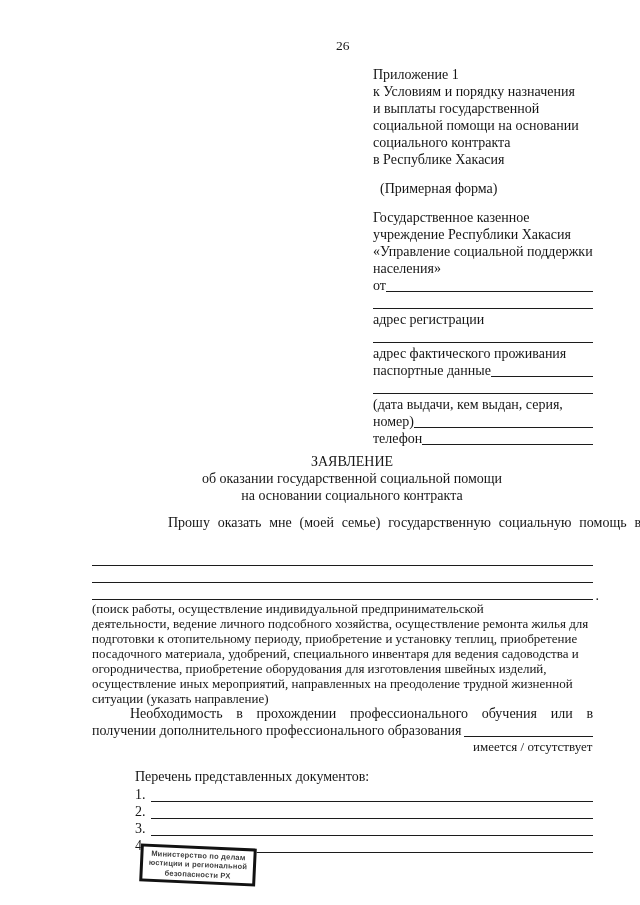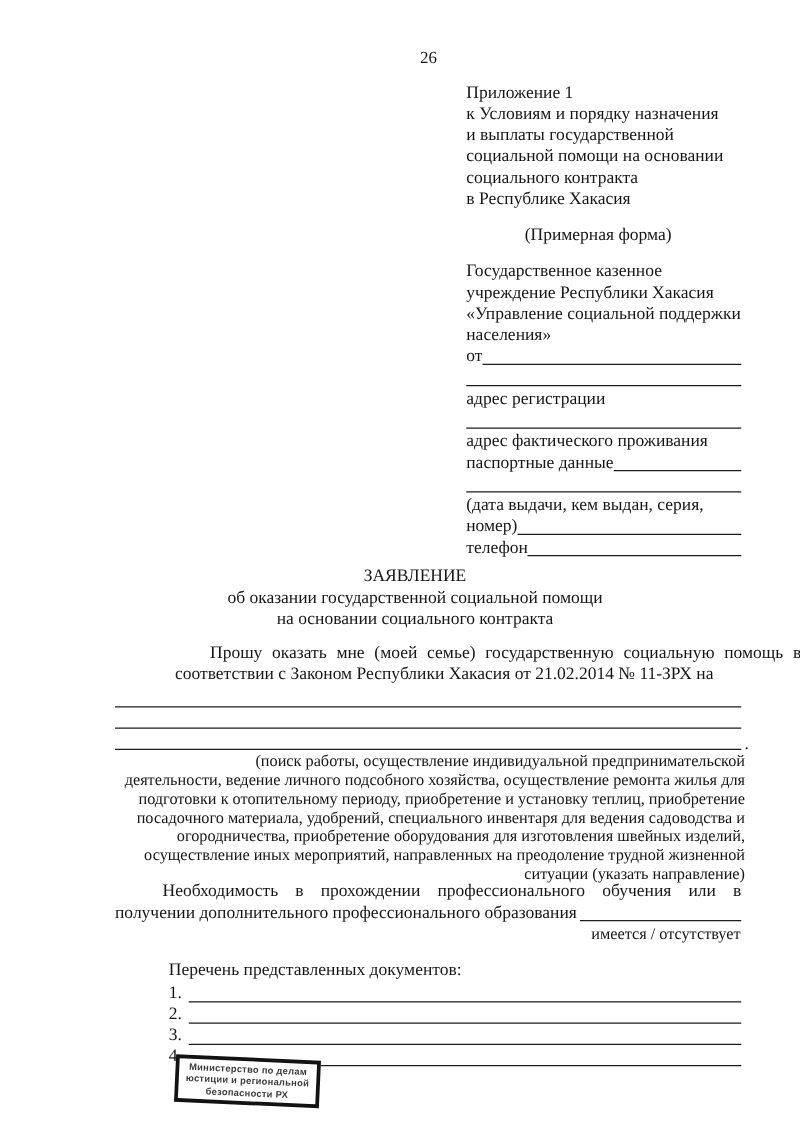--- a/index.html
+++ b/index.html
@@ -4,40 +4,40 @@
 <style>
   html,body { margin:0; padding:0; background:#ffffff; }
   .page {
     position:relative; width:640px; height:905px; background:#ffffff;
     font-family:"Liberation Serif", serif; font-size:14px; color:#161616;
     overflow:hidden;
   }
   .pagenum { position:absolute; left:336px; top:38px; font-size:13.5px; }
 
   .appendix { position:absolute; left:373px; top:66px; width:226px; line-height:17px; }
-  .forma    { position:absolute; left:367px; top:181px; width:223px; text-align:center; }
+  .forma    { position:absolute; left:380px; top:181px; width:223px; text-align:left; }
 
   .addr { position:absolute; left:373px; top:209px; width:220px; }
   .addr .row { height:17px; line-height:17px; display:flex; align-items:flex-end; }
   .addr .row .t { white-space:nowrap; }
   .fill { flex:1 1 auto; border-bottom:1px solid #1c1c1c; margin-bottom:2px; min-width:8px; }
 
-  .title-block { position:absolute; left:80px; top:453px; width:504px; text-align:center; line-height:17px; }
+  .title-block { position:absolute; left:100px; top:453px; width:504px; text-align:center; line-height:17px; }
 
   .request { position:absolute; left:92px; top:514px; width:501px;margin-left:48px; }
   .request .l1 { height:17px; line-height:17px; text-align:justify; text-align-last:justify; text-indent:28px; white-space:nowrap; }
   .request .l2 { height:17px; line-height:17px; }
 
   .blanks { position:absolute; left:92px; top:552px; width:501px; }
   .blanks .b1 { height:13px; border-bottom:1px solid #1c1c1c; }
   .blanks .b2 { height:16px; border-bottom:1px solid #1c1c1c; }
   .blanks .b3 { height:16px; border-bottom:1px solid #1c1c1c; position:relative; }
   .blanks .dot { position:absolute; right:-6px; bottom:-5px; }
 
-  .note { position:absolute; left:92px; top:601px; width:504px; text-align:right; font-size:13px; }
+  .note { position:absolute; left:92px; top:601px; width:504px; text-align:left; font-size:13px; }
   .note div { height:15px; line-height:15px; }
 
   .need { position:absolute; left:92px; top:705px; width:501px; }
   .need .l1 { height:17px; line-height:17px; text-align:justify; text-align-last:justify; text-indent:38px; white-space:nowrap; }
   .need .l2 { height:17px; line-height:17px; display:flex; align-items:flex-end; }
   .need .l2 .t { white-space:nowrap; margin-right:2px; }
   .need-hint { position:absolute; left:473px; top:739px; font-size:13px; }
 
   .docs { position:absolute; left:92px; top:768px; width:501px; }
   .docs .heading { height:18px; line-height:17px; text-indent:43px; }
@@ -122,21 +122,20 @@
   </div>
 
   <div class="title-block">
     <div>ЗАЯВЛЕНИЕ</div>
     <div>об оказании государственной социальной помощи</div>
     <div>на основании социального контракта</div>
   </div>
 
   <div class="request">
     <div class="l1">Прошу оказать мне (моей семье) государственную социальную помощь в</div>
-    <div class="l2">соответствии с Законом Республики Хакасия от 21.02.2014 № 11-ЗРХ на</div>
   </div>
 
   <div class="blanks">
     <div class="b1"></div>
     <div class="b2"></div>
     <div class="b3">
         <span class="dot">.</span>
       </div>
   </div>
 

